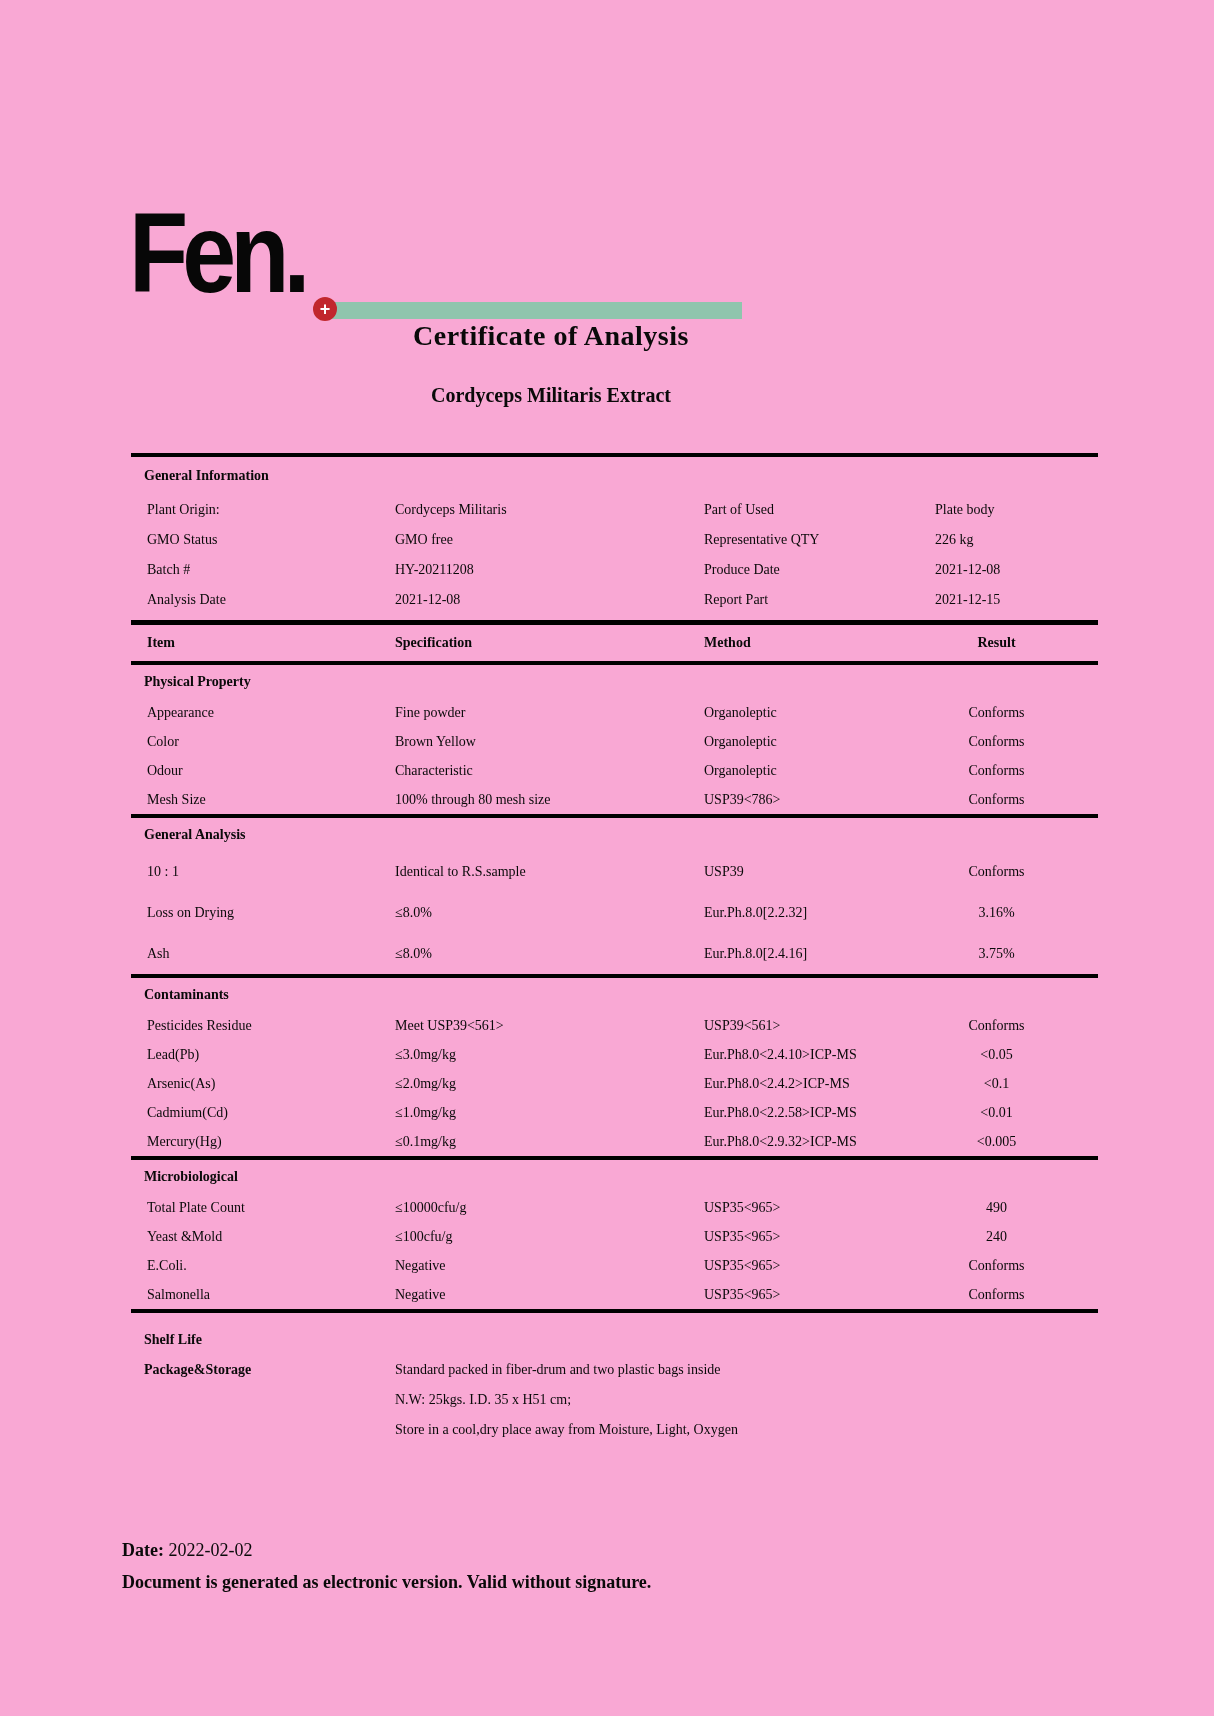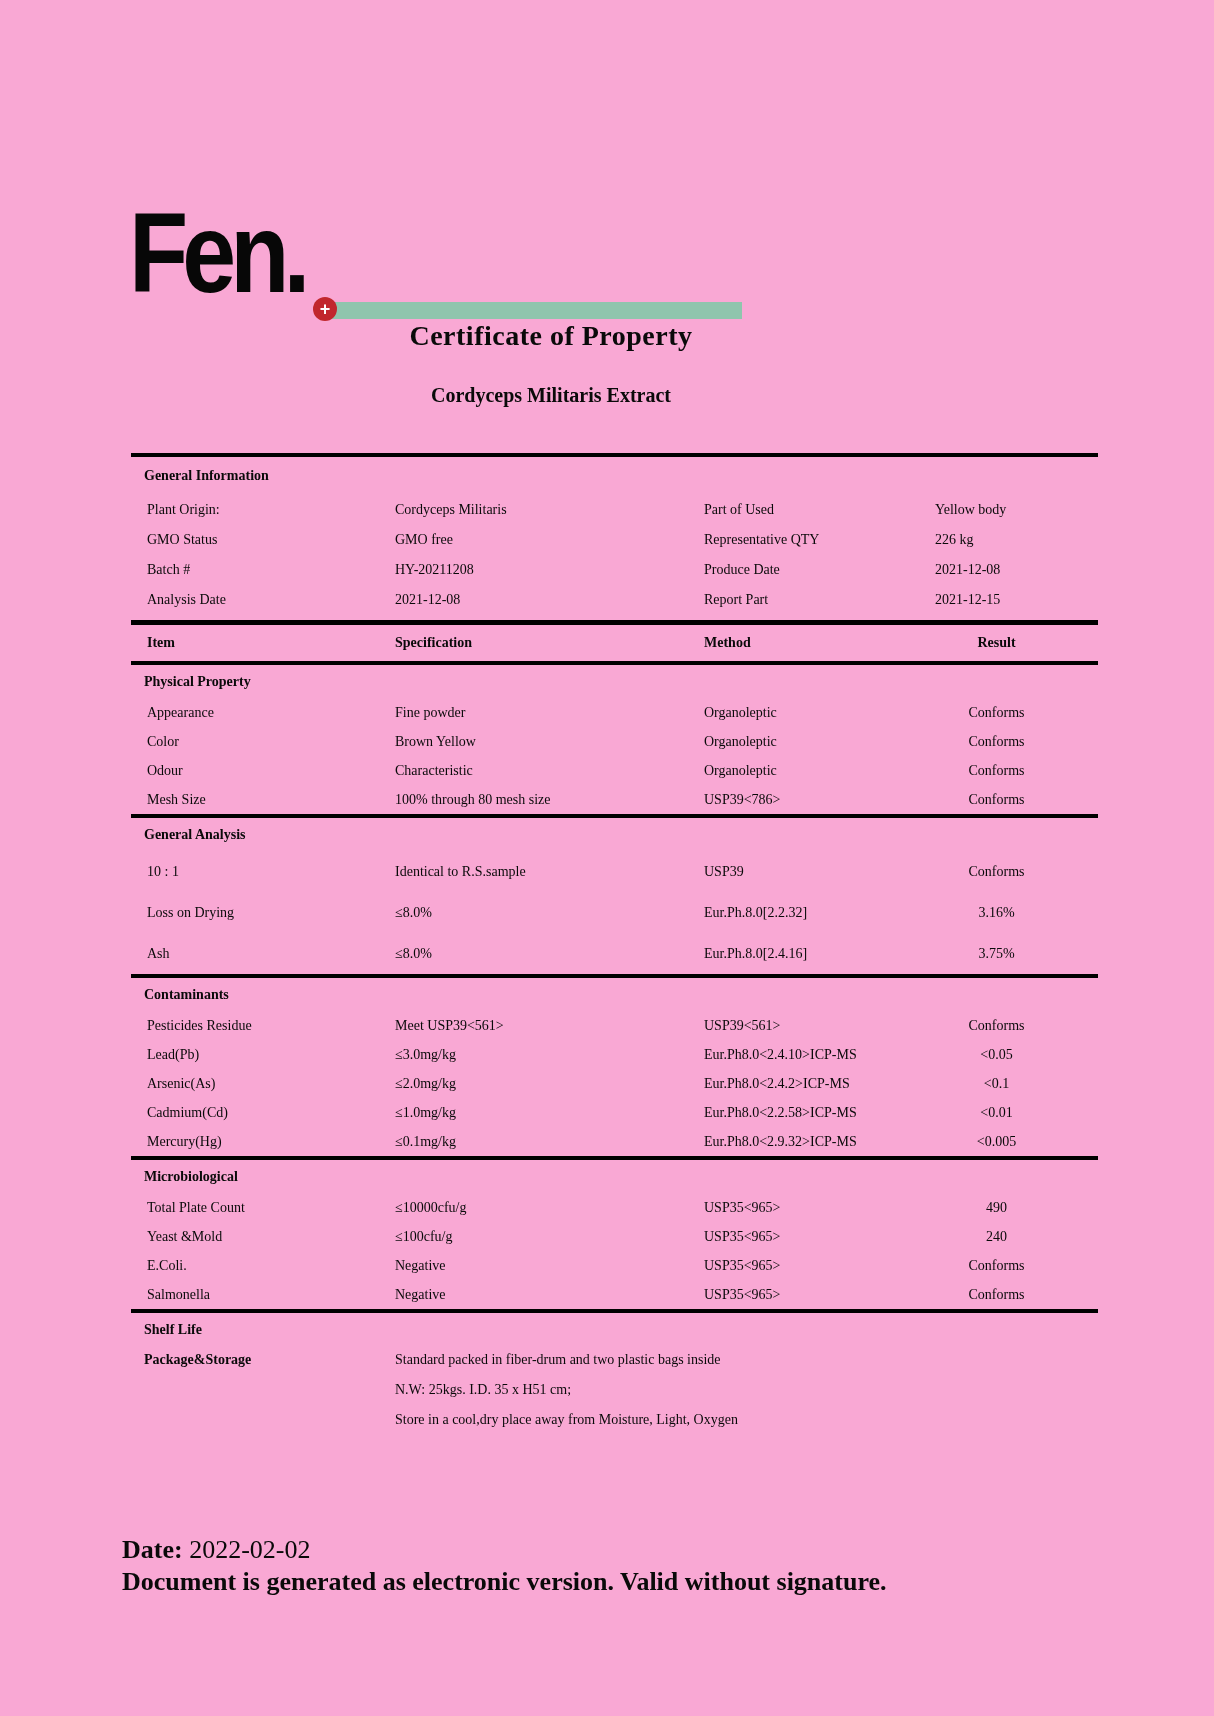--- a/index.html
+++ b/index.html
@@ -34,50 +34,50 @@
   .section-title .cell{grid-column:1/-1;font-weight:700;padding-left:13px;}
   .gi-title{min-height:38px;}
   .gi{min-height:30px;}
   .head{min-height:36px;}
   .head .cell{font-weight:700;}
   .tall{min-height:41px;}
   #gi-rows{padding-bottom:5px;}
   .storage-row{display:grid;grid-template-columns:264px 1fr;align-items:center;min-height:30px;}
   .storage-row .lab{font-weight:700;padding-left:13px;white-space:nowrap;}
   .storage-row .txt{white-space:nowrap;}
-  #storage{padding-top:2px;}
-
-  
-  .footer{position:absolute;left:122px;top:1534px;font-size:26px;line-height:32px;}
+  #storage{padding-top:12px;}
+
+  
+  .footer{position:absolute;left:122px;top:1534px;font-size:18px;line-height:32px;}
   .footer .b{font-weight:700;}
 </style>
 </head>
 <body>
 
 <div class="page">
 
   <div class="logo-text">Fen.</div>
   <div class="logo-dot" style="background: rgb(193, 39, 45);">+</div>
   <div class="logo-bar" style="background: rgb(143, 197, 173);"></div>
 
-  <div class="title">Certificate of Property</div>
+  <div class="title">Certificate of Analysis</div>
   <div class="subtitle">Cordyceps Militaris Extract</div>
 
   <div class="coa-table">
     <div class="rule"></div>
 
     <div class="trow section-title gi-title">
       <div class="cell">General Information</div>
     </div>
     <div id="gi-rows">
         <div class="trow gi">
           <div class="cell c1">Plant Origin:</div>
           <div class="cell c2">Cordyceps Militaris</div>
           <div class="cell c3">Part of Used</div>
-          <div class="cell c4 left">Yellow body</div>
+          <div class="cell c4 left">Plate body</div>
         </div>
         <div class="trow gi">
           <div class="cell c1">GMO Status</div>
           <div class="cell c2">GMO free</div>
           <div class="cell c3">Representative QTY</div>
           <div class="cell c4 left">226 kg</div>
         </div>
         <div class="trow gi">
           <div class="cell c1">Batch #</div>
           <div class="cell c2">HY-20211208</div>

